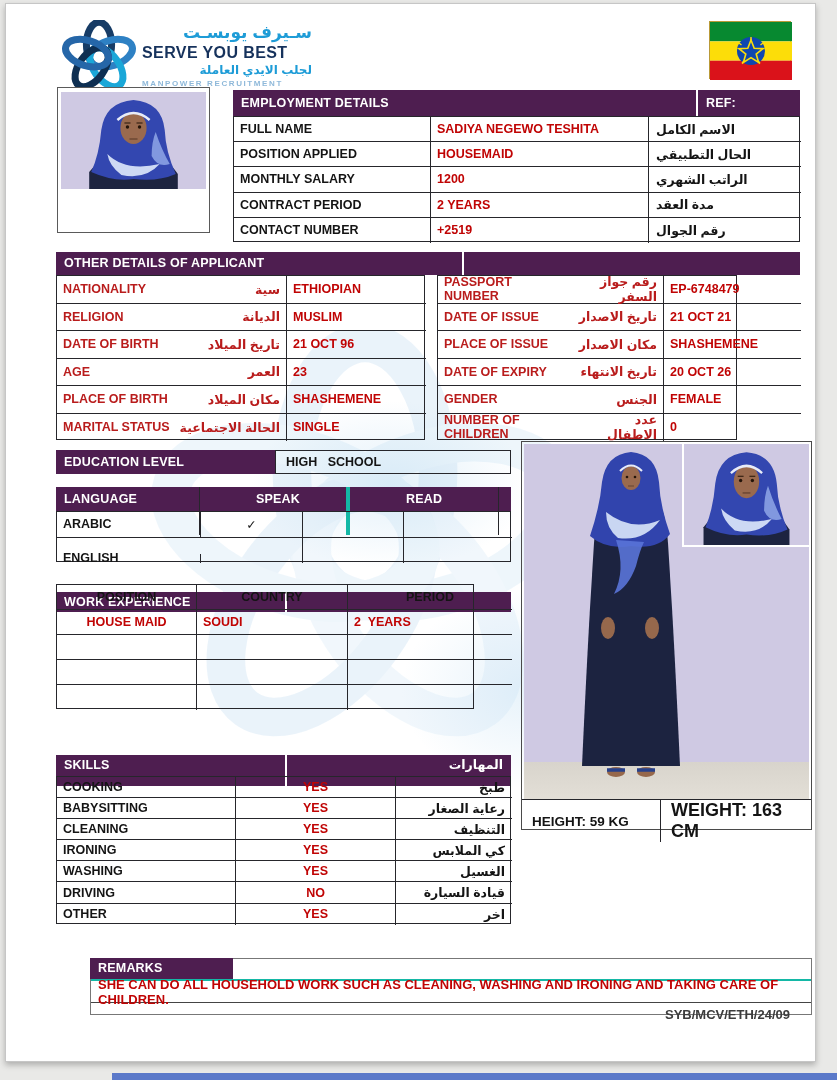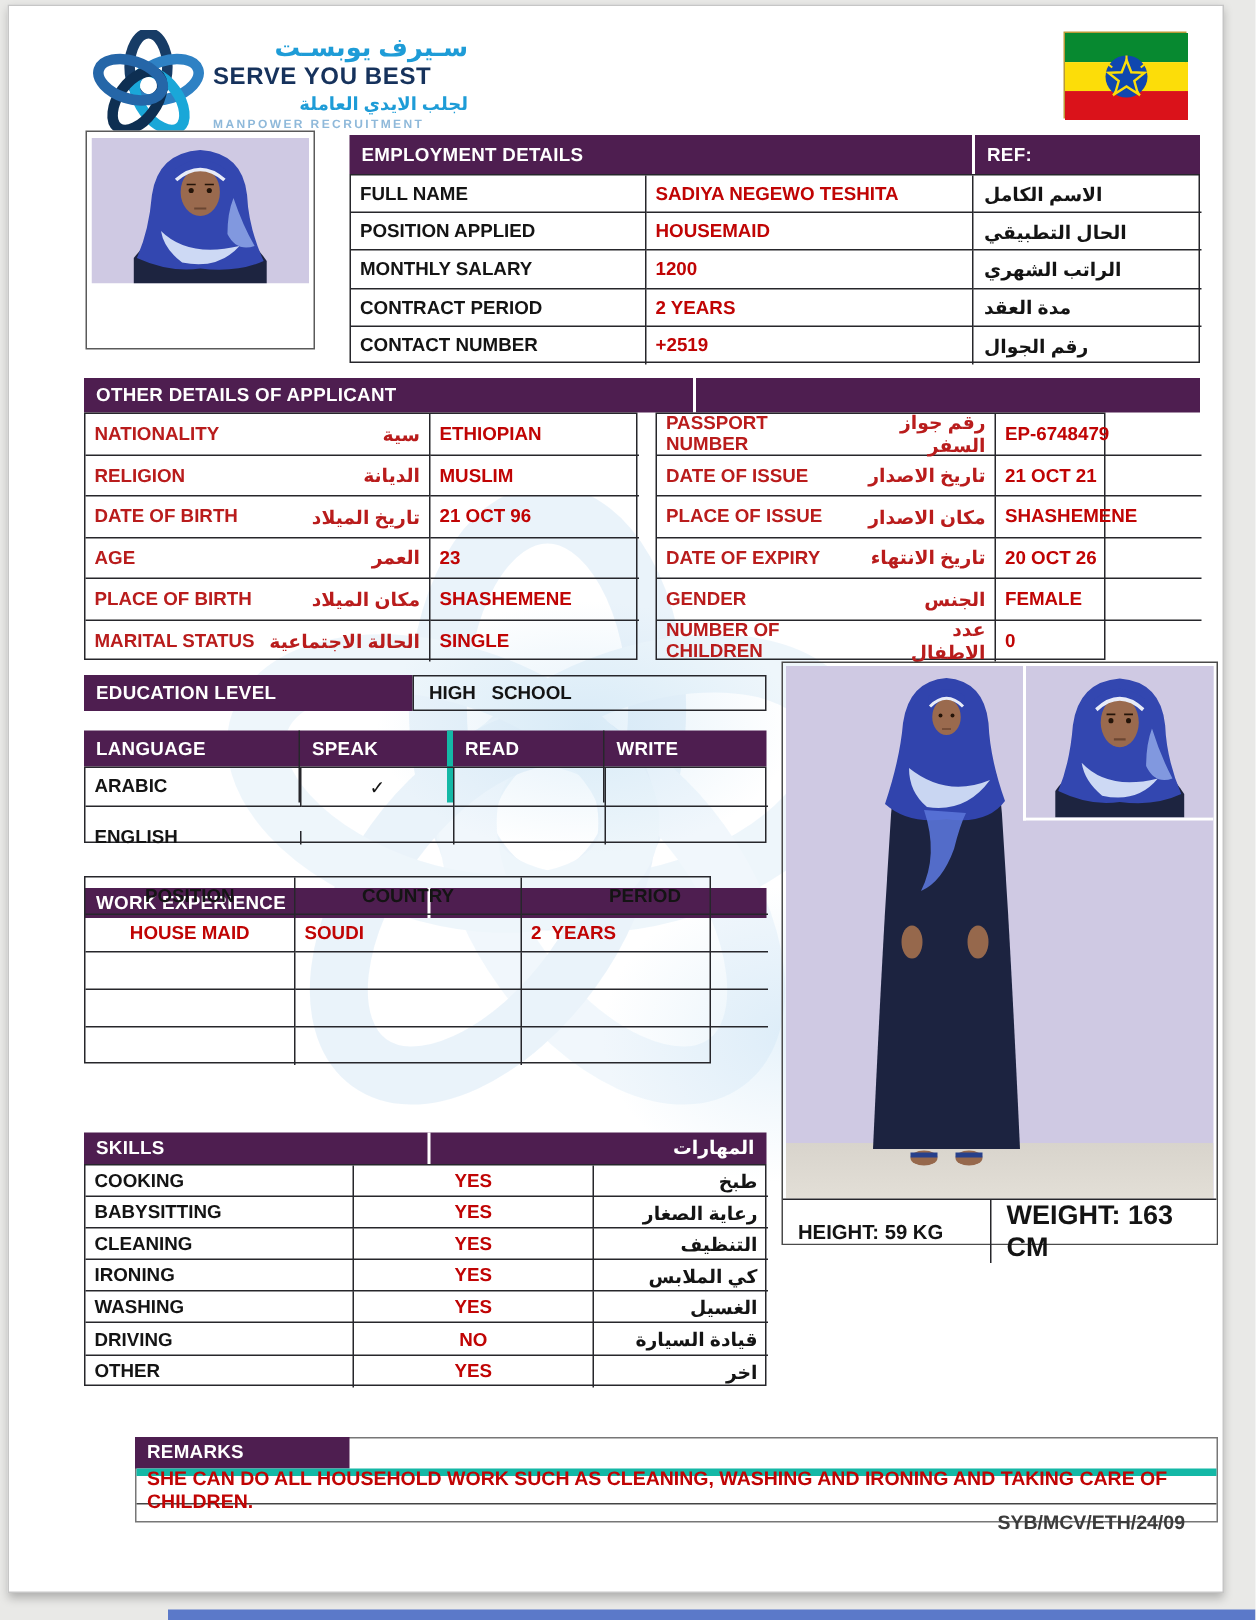--- a/index.html
+++ b/index.html
@@ -3,21 +3,21 @@
 <meta charset="utf-8">
 <style>
   * { margin:0; padding:0; box-sizing:border-box; }
   html,body { width:837px; height:1080px; }
   body { font-family:"Liberation Sans","DejaVu Sans",sans-serif; background:#e9e9e7; position:relative; overflow:hidden; }
   .abs { position:absolute; }
   .page { position:absolute; left:5px; top:3px; width:811px; height:1059px; background:#ffffff; border:1px solid #c6c6c6; box-shadow:0 3px 6px rgba(0,0,0,.25); }
   .stage { position:absolute; left:0; top:0; width:837px; height:1080px; }
 
   
-  .band { background:#4e1e50; color:#fff; font-weight:bold; font-size:12.5px; letter-spacing:.2px; }
+  .band { background:#4e1e50; color:#fff; font-weight:bold; font-size:12.5px; letter-spacing:.2px;gap:48px; }
   .band .bt { padding-left:8px; }
   .notch { position:absolute; top:0; bottom:0; width:2px; background:#fff; }
 
   .cellbrd { border-right:1px solid #26262b; border-bottom:1px solid #26262b; }
   .tbl { display:grid; border:1px solid #26262b; background:transparent; }
   .lbl { color:#141414; font-weight:bold; font-size:12.5px; display:flex; align-items:center; padding:0 6px; }
   .val { color:#c00404; font-weight:bold; font-size:12.5px; display:flex; align-items:center; padding:0 6px; }
   .arab { direction:rtl; text-align:right; font-weight:bold; font-size:12.5px; color:#141414; display:flex; align-items:center; justify-content:flex-start; padding:0 7px; }
   .dual { display:flex; align-items:center; justify-content:space-between; padding:0 6px; font-weight:bold; font-size:12.5px; color:#b91c1c; }
   .dual .ar { direction:rtl; }
@@ -263,21 +263,21 @@
     <div class="cellbrd"></div>
     <div class="cellbrd" style="border-right:none;"></div>
     <div class="cellbrd"></div>
     <div class="cellbrd"></div>
     <div class="cellbrd" style="border-right:none;"></div>
     <div class="cellbrd" style="border-bottom:none;"></div>
     <div class="cellbrd" style="border-bottom:none;"></div>
     <div class="cellbrd" style="border:none;"></div>
   </div>
 
-  <div class="abs band" style="left:56px; top:755px; width:455px; height:21px; display:flex; justify-content:space-between;">
+  <div class="abs band" style="left:56px; top:755px; width:455px; height:31px; display:flex; justify-content:space-between;">
     <div class="bt" style="line-height:21px;">SKILLS</div>
     <div class="bt" style="line-height:21px; direction:rtl; padding-right:8px;">المهارات</div>
     <div class="notch" style="left:229px;"></div>
   </div>
   <div class="abs tbl" style="left:56px; top:776px; width:455px; height:148px; grid-template-columns:179px 160px 116px; grid-auto-rows:21.1px;">
     <div class="cellbrd lbl">COOKING</div>
     <div class="cellbrd val ctr">YES</div>
     <div class="cellbrd arab" style="border-right:none;">طبخ</div>
     <div class="cellbrd lbl">BABYSITTING</div>
     <div class="cellbrd val ctr">YES</div>
@@ -316,19 +316,19 @@
     <div class="abs" style="left:0; bottom:0; width:289px; height:30px; display:grid; grid-template-columns:139px 150px; border-top:1px solid #26262b; background:#fff;">
       <div class="lbl" style="border-right:1px solid #26262b; font-size:13.5px; padding-left:10px;">HEIGHT: 59 KG</div>
       <div class="lbl" style="font-size:18px; padding-left:10px;">WEIGHT: 163 CM</div>
     </div>
   </div>
 
   <div class="abs remarks-box" style="left:90px; top:958px; width:722px; height:57px;">
     <div class="band" style="position:absolute; left:-1px; top:-1px; width:143px; height:21px;">
       <div class="bt" style="line-height:21px;">REMARKS</div>
     </div>
-    <div class="abs val" style="left:0; top:20px; width:720px; height:24px; border-top:5px solid #14b8a6; border-bottom:1px solid #444; font-size:13px; padding-left:7px;">SHE CAN DO ALL HOUSEHOLD WORK SUCH AS CLEANING, WASHING AND IRONING AND TAKING CARE OF CHILDREN.</div>
+    <div class="abs val" style="left:0; top:20px; width:720px; height:24px; border-top:2px solid #14b8a6; border-bottom:1px solid #444; font-size:13px; padding-left:7px;">SHE CAN DO ALL HOUSEHOLD WORK SUCH AS CLEANING, WASHING AND IRONING AND TAKING CARE OF CHILDREN.</div>
   </div>
   <div class="abs footer-code" style="left:560px; top:1007px; width:250px; padding-right:20px;">SYB/MCV/ETH/24/09</div>
 
   <div class="abs" style="left:112px; top:1073px; width:725px; height:7px; background:#5b79c9;"></div>
 
 </div>
 
 </body></html>

